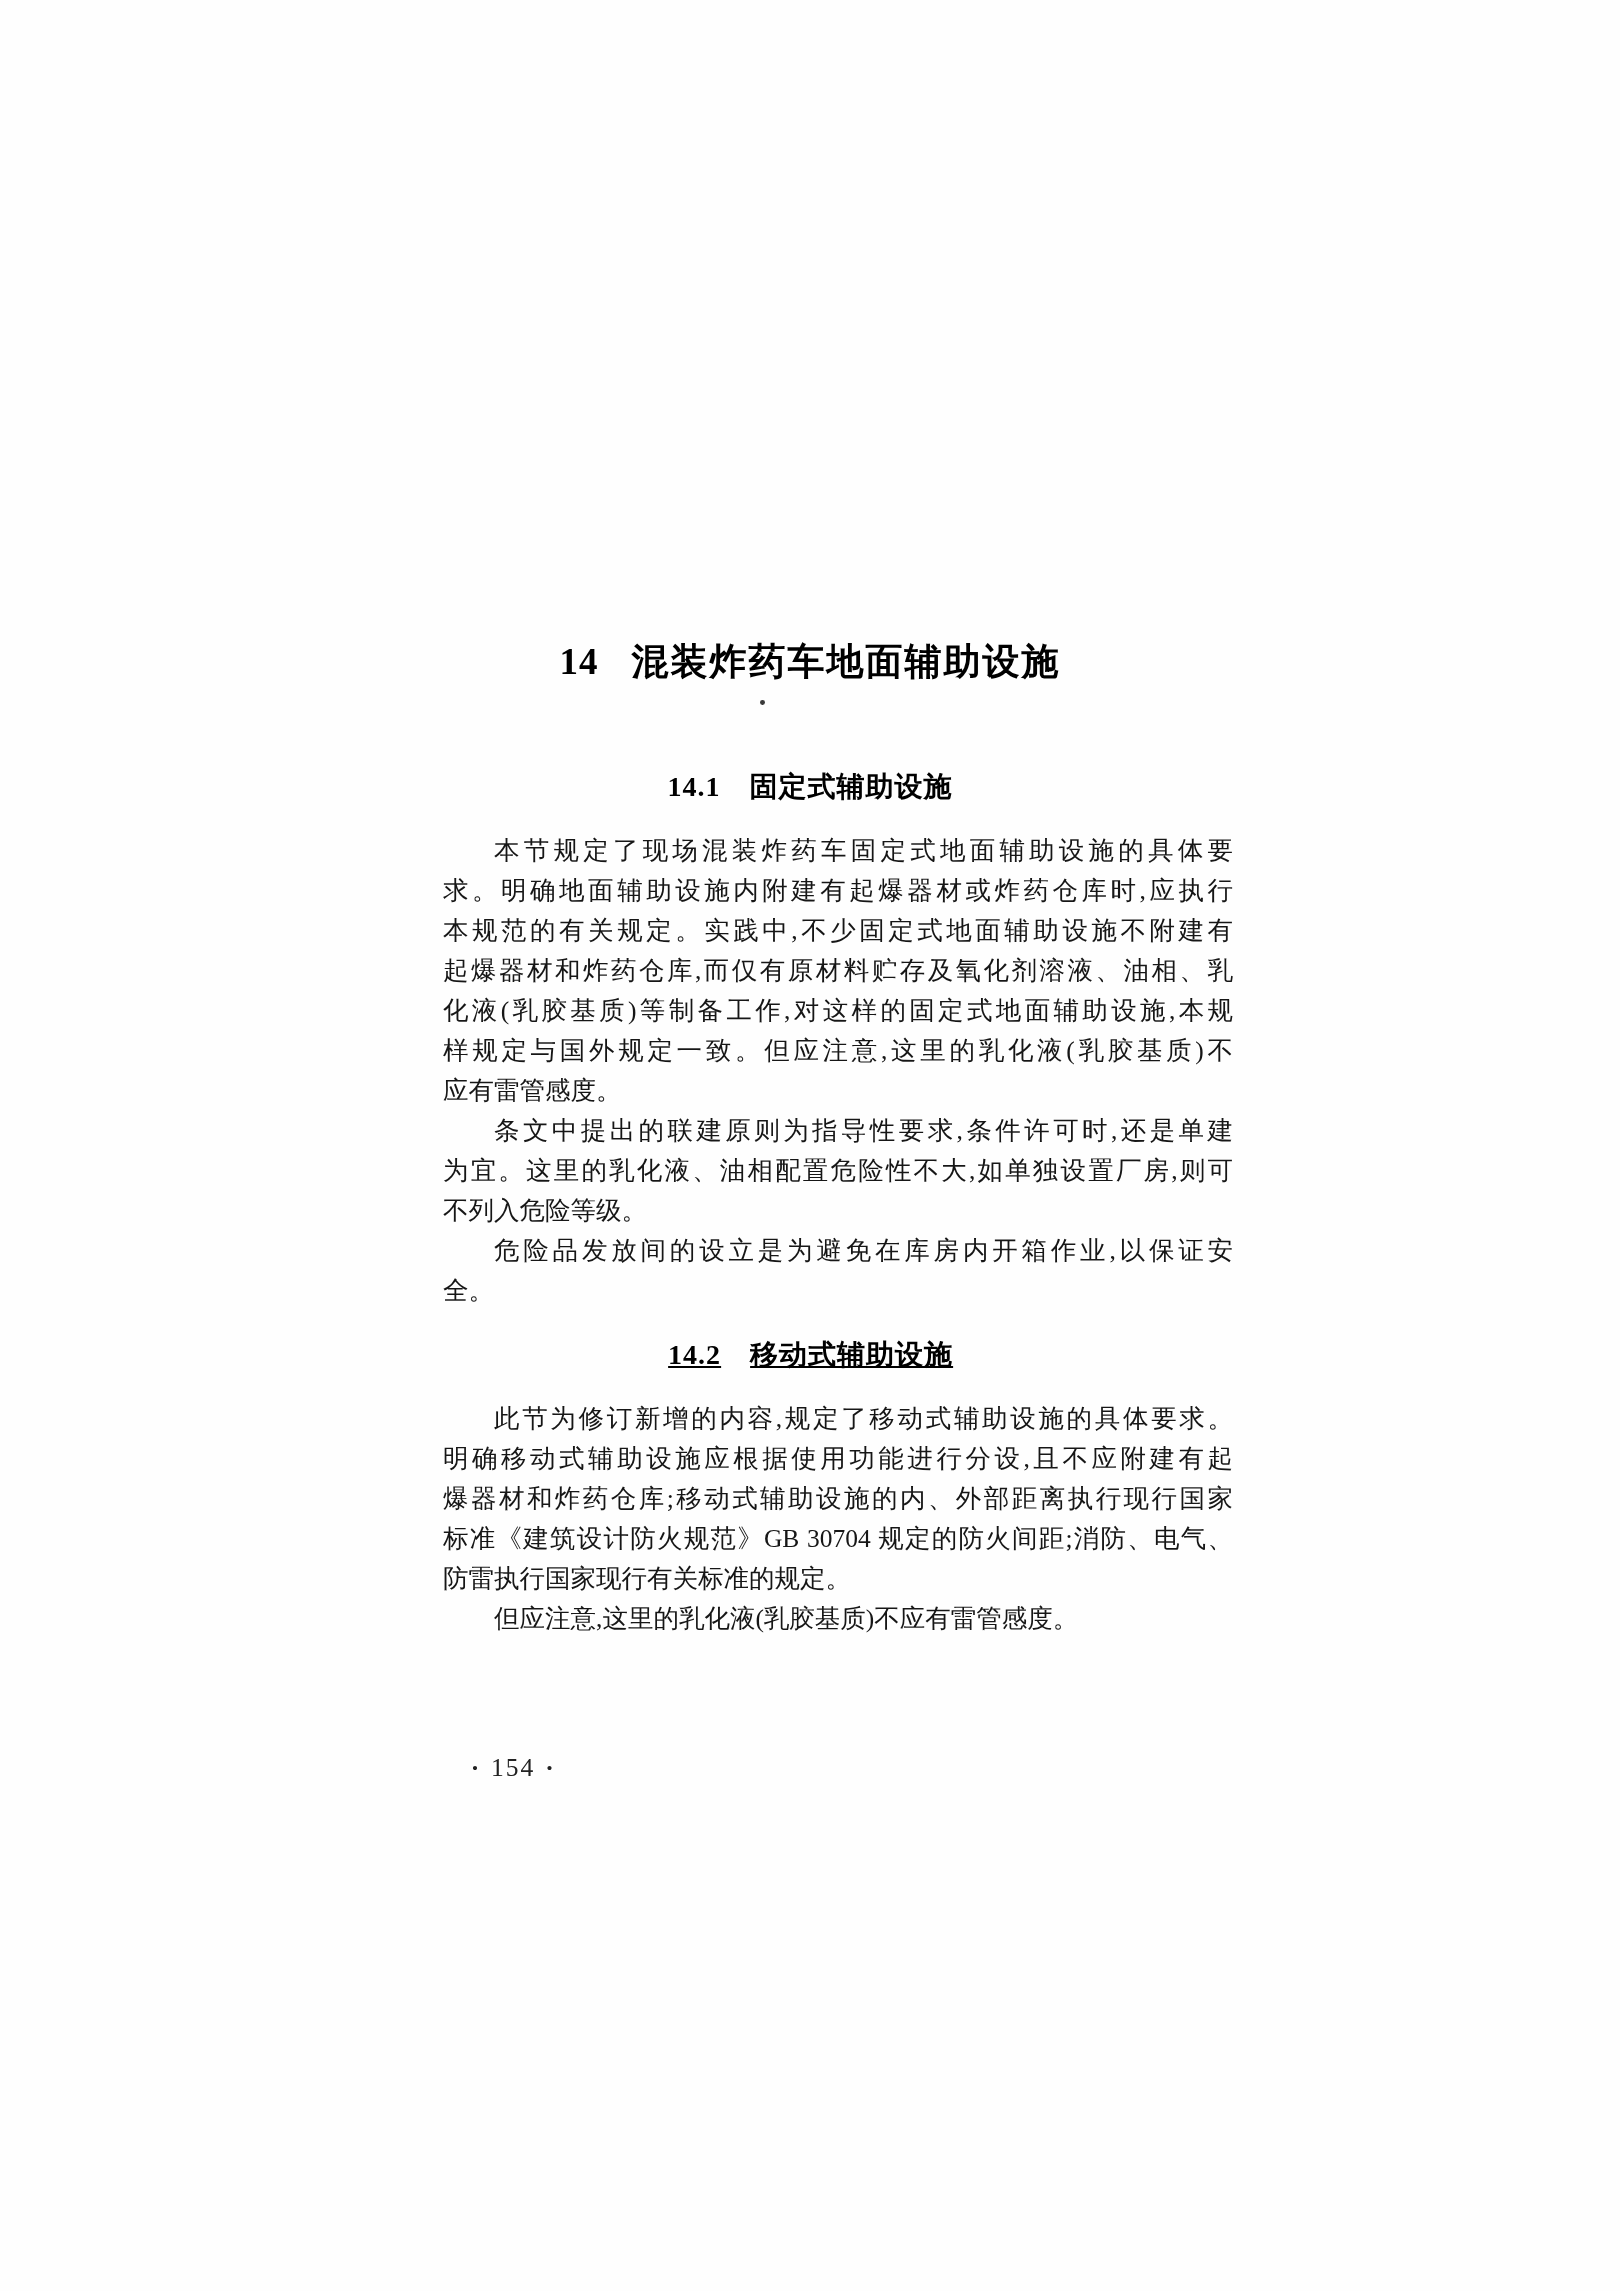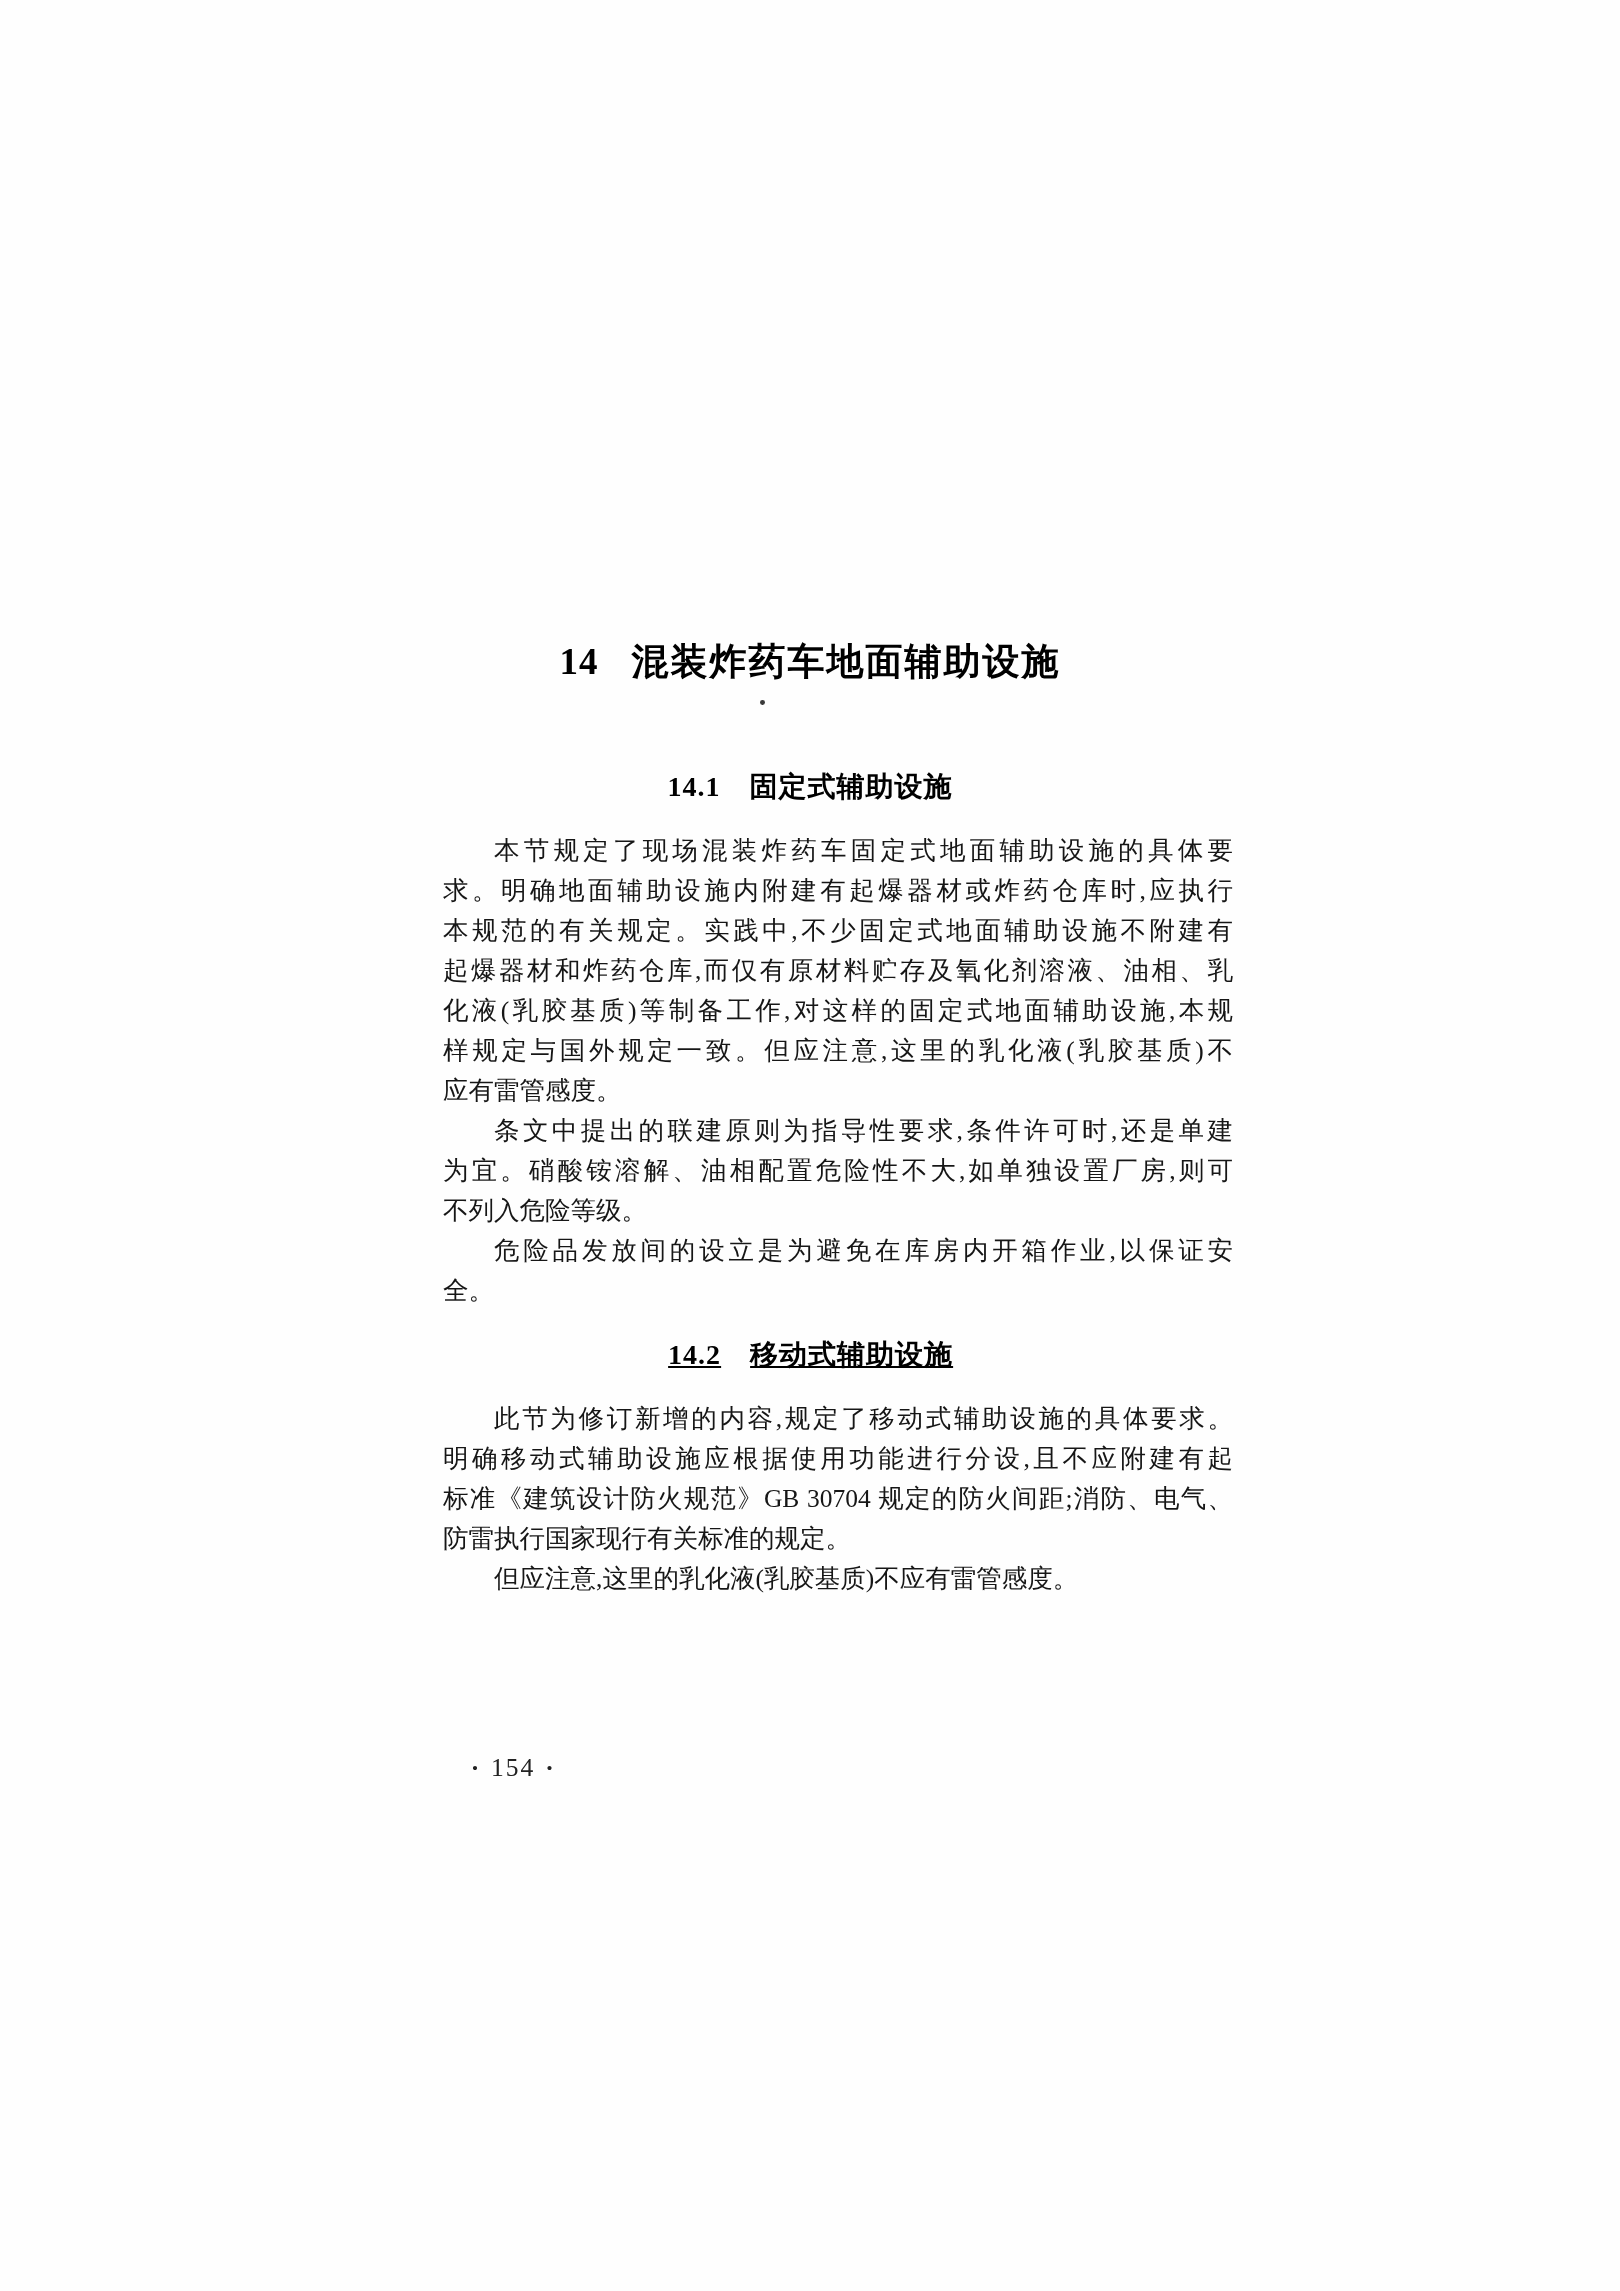--- a/index.html
+++ b/index.html
@@ -142,31 +142,32 @@
   <div class="body-col">
 
     <div class="ln j ind">本节规定了现场混装炸药车固定式地面辅助设施的具体要</div>
     <div class="ln j">求。明确地面辅助设施内附建有起爆器材或炸药仓库时,应执行</div>
     <div class="ln j">本规范的有关规定。实践中,不少固定式地面辅助设施不附建有</div>
     <div class="ln j">起爆器材和炸药仓库,而仅有原材料贮存及氧化剂溶液、油相、乳</div>
     <div class="ln j">化液(乳胶基质)等制备工作,对这样的固定式地面辅助设施,本规</div>
     <div class="ln j">样规定与国外规定一致。但应注意,这里的乳化液(乳胶基质)不</div>
     <div class="ln">应有雷管感度。</div>
     <div class="ln j ind">条文中提出的联建原则为指导性要求,条件许可时,还是单建</div>
-    <div class="ln j">为宜。硝酸铵溶解、油相配置危险性不大,如单独设置厂房,则可</div>
+    <div class="ln j">为宜。这里的乳化液、油相配置危险性不大,如单独设置厂房,则可</div>
     <div class="ln">不列入危险等级。</div>
     <div class="ln j ind">危险品发放间的设立是为避免在库房内开箱作业,以保证安</div>
     <div class="ln">全。</div>
 
     <div class="section-heading heading-14-2">
       <span class="sec-num">14.2</span><span class="sec-text">移动式辅助设施</span>
     </div>
 
     <div class="ln j ind">此节为修订新增的内容,规定了移动式辅助设施的具体要求。</div>
     <div class="ln j">明确移动式辅助设施应根据使用功能进行分设,且不应附建有起</div>
+    <div class="ln j">爆器材和炸药仓库;移动式辅助设施的内、外部距离执行现行国家</div>
     <div class="ln j">标准《建筑设计防火规范》GB 30704 规定的防火间距;消防、电气、</div>
     <div class="ln">防雷执行国家现行有关标准的规定。</div>
     <div class="ln ind">但应注意,这里的乳化液(乳胶基质)不应有雷管感度。</div>
 
   </div>
 
   <div class="footer">
     <span class="dot">·</span><span class="num">154</span><span class="dot">·</span>
   </div>
 

